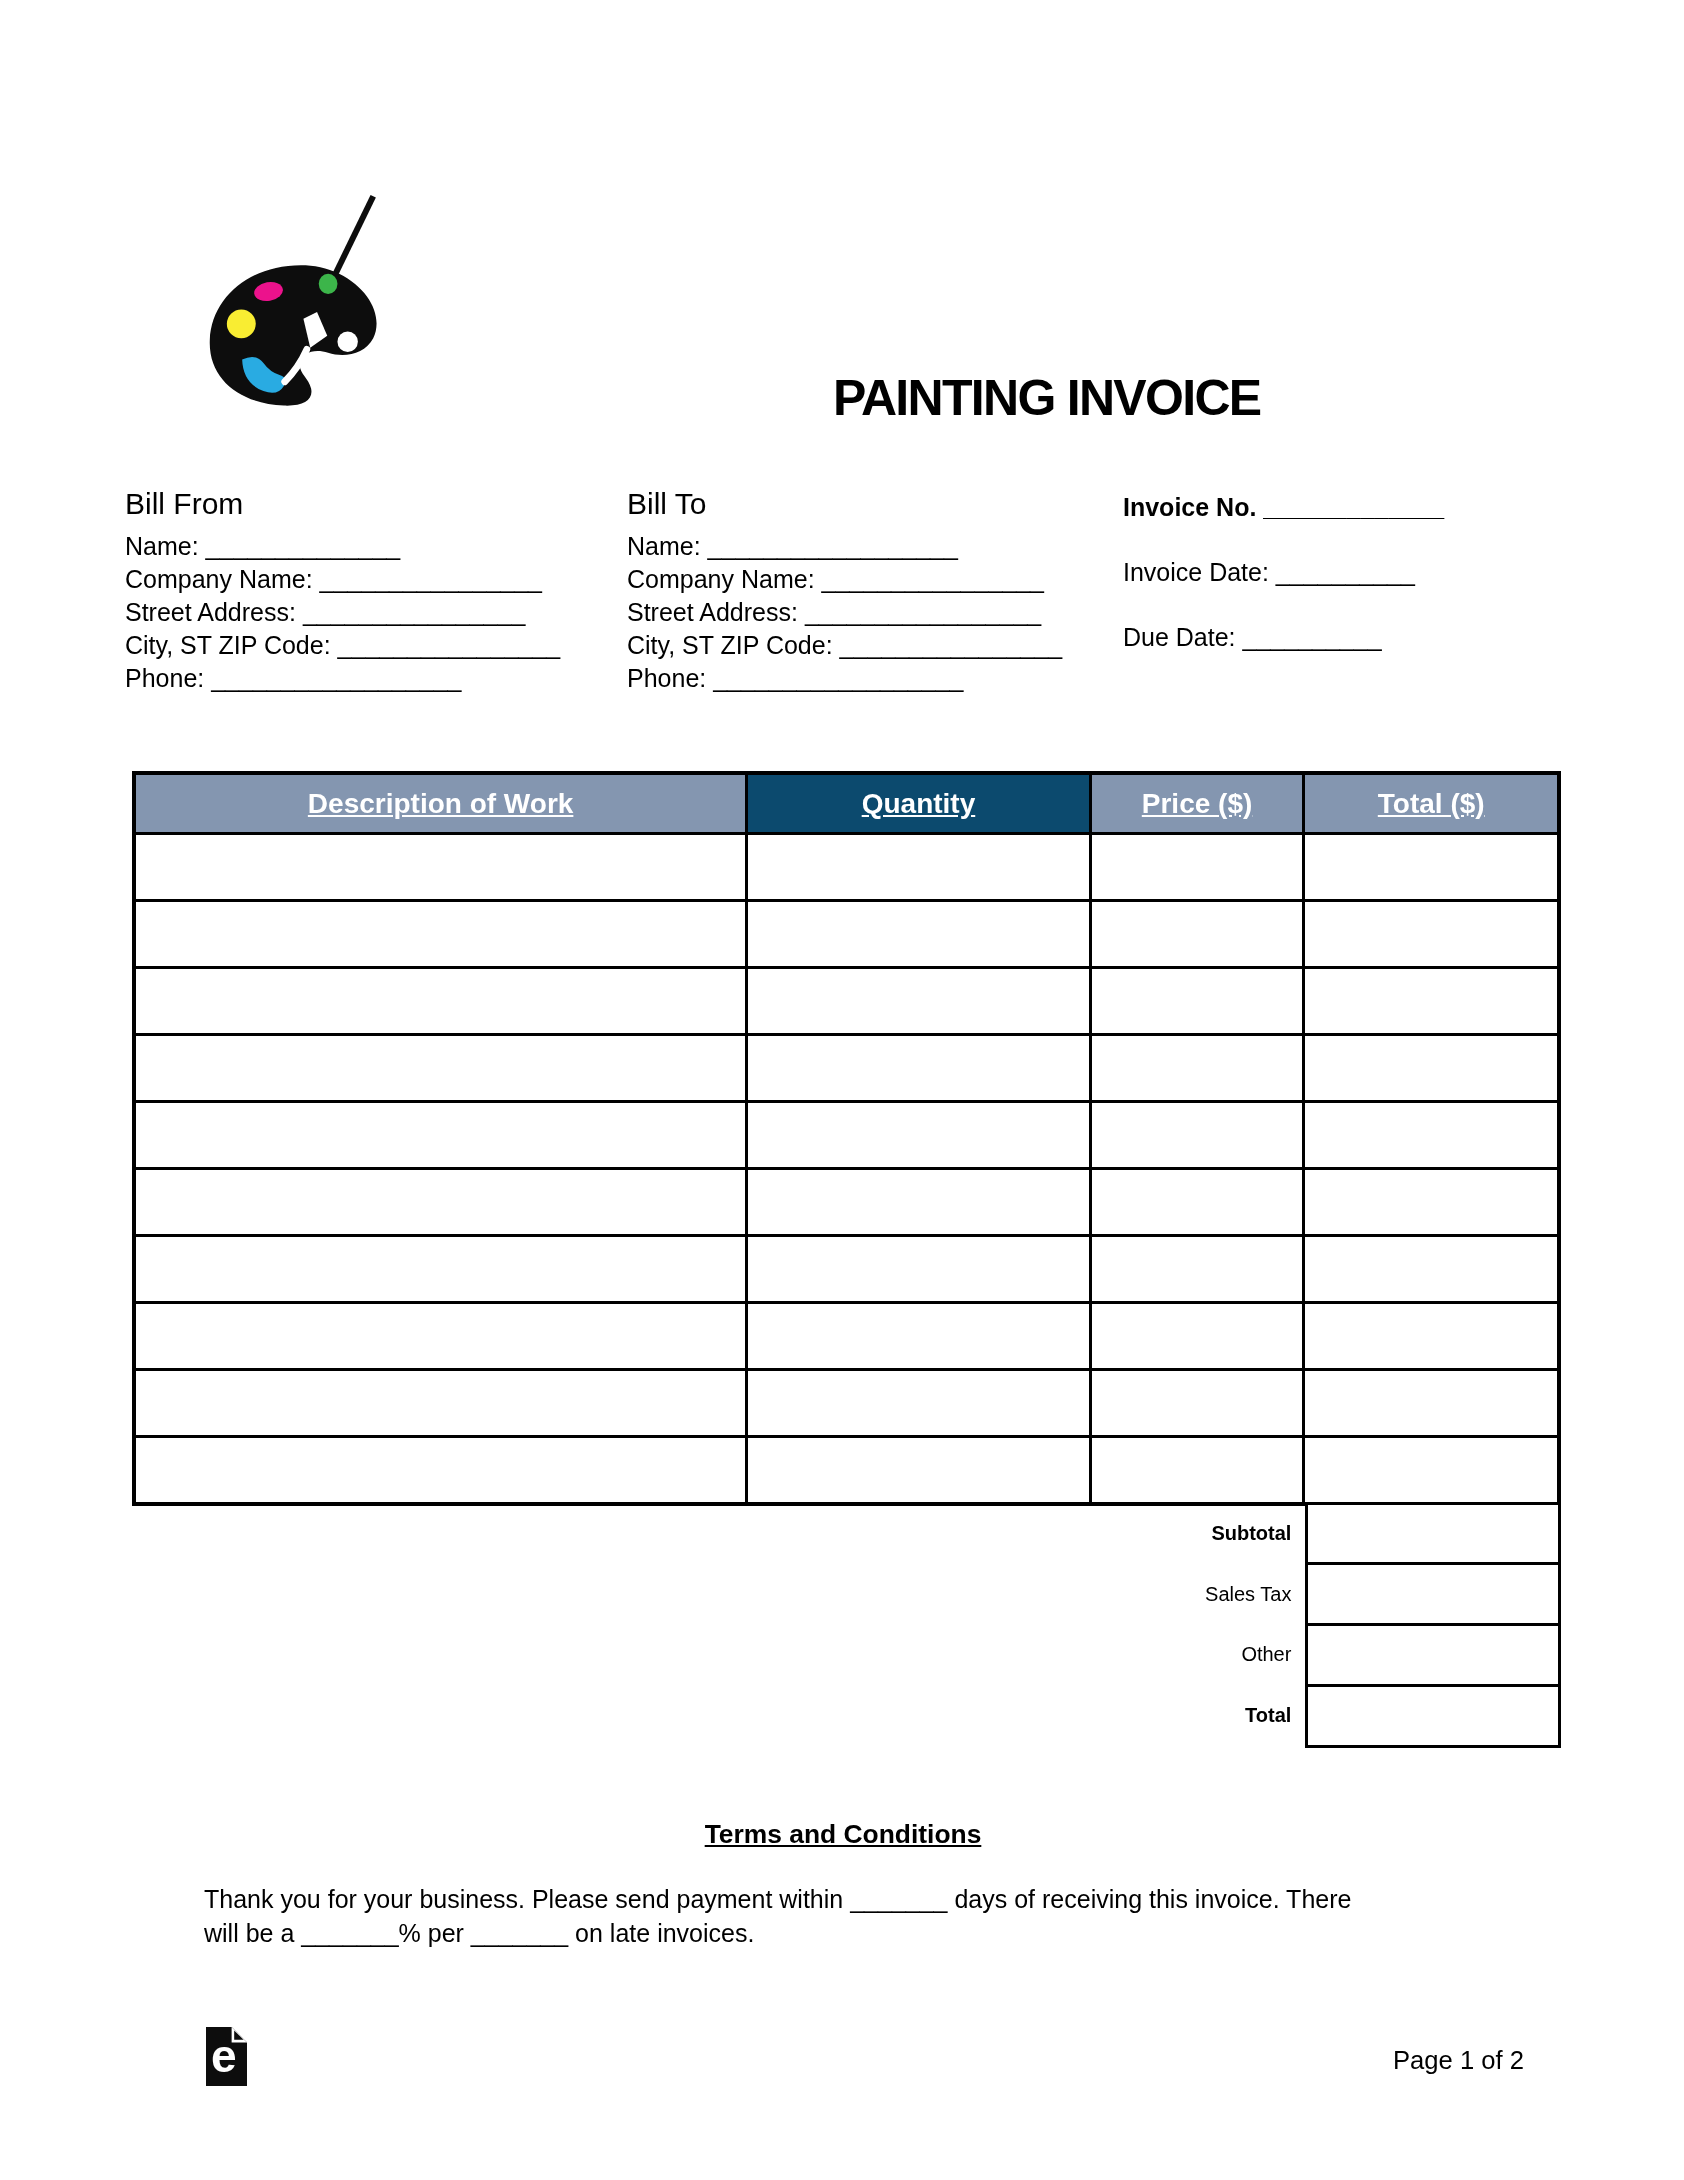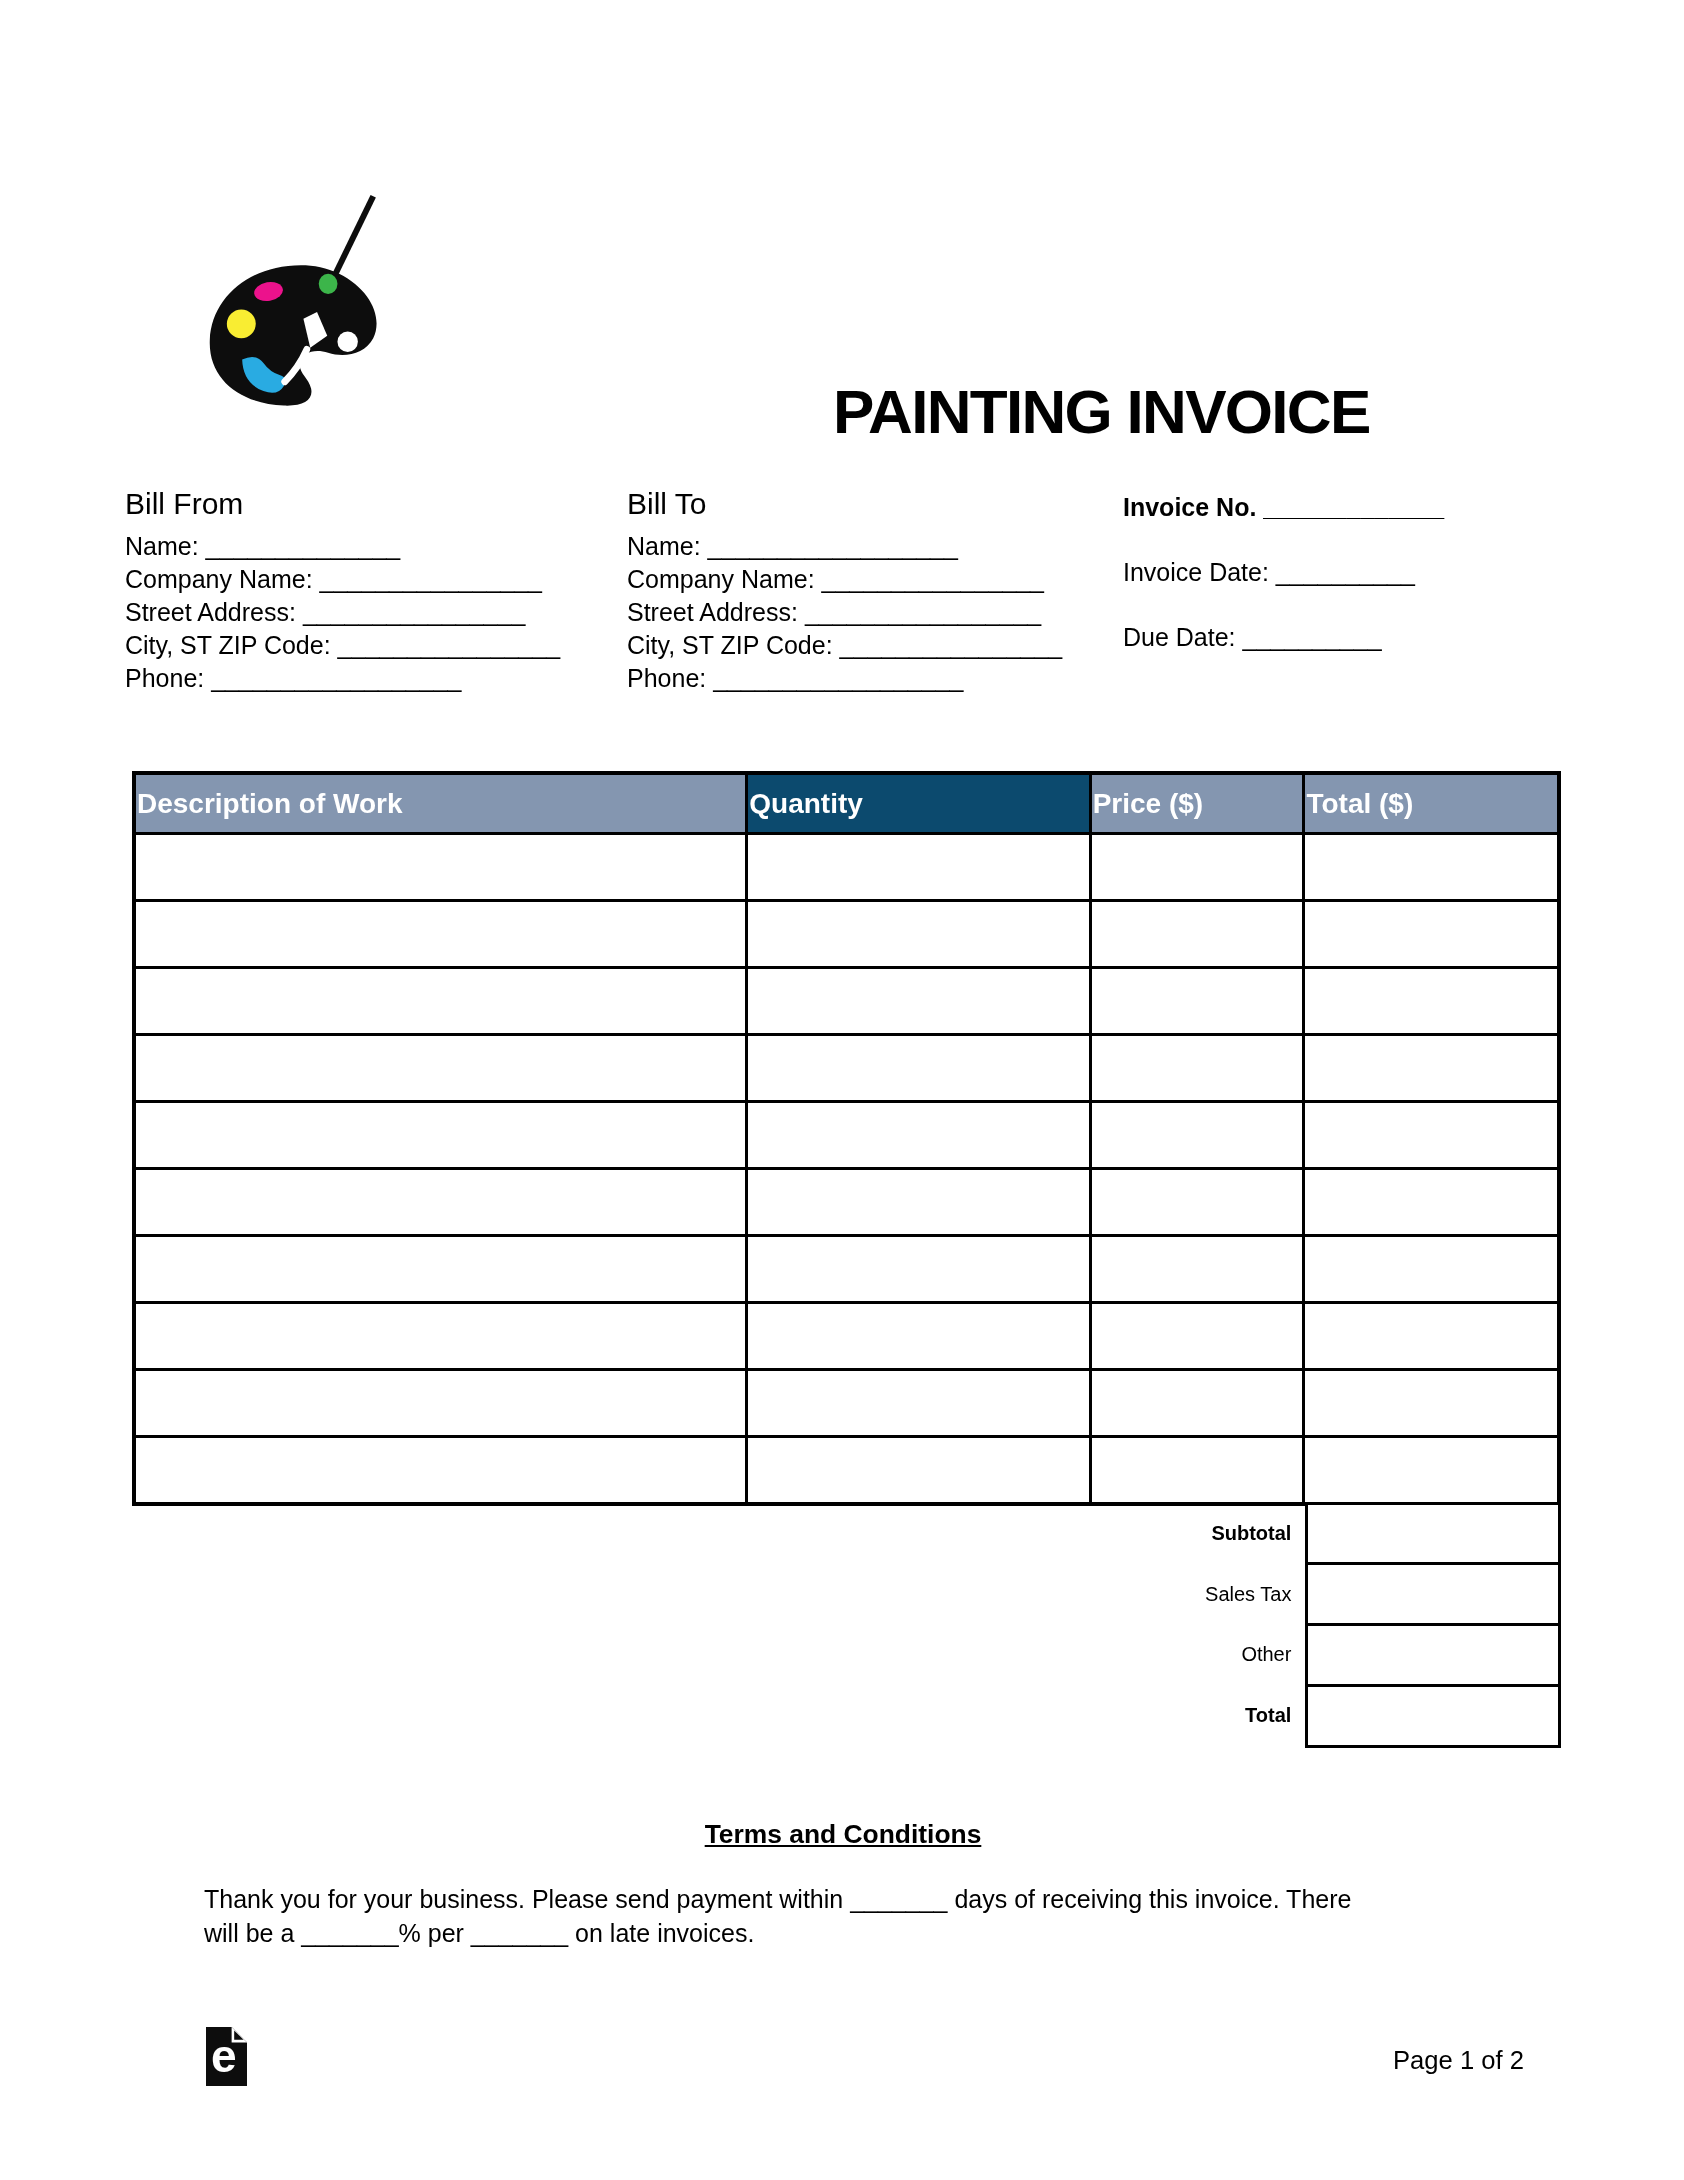--- a/index.html
+++ b/index.html
@@ -10,21 +10,21 @@
     background:#ffffff;
     font-family:"Liberation Sans", sans-serif;
     color:#000;
     overflow:hidden;
   }
 
   
   .logo{position:absolute;left:203px;top:191px;}
   .title{
     position:absolute;left:833px;top:339px;
-    font-size:62px;font-weight:700;letter-spacing:-1.7px;
+    font-size:50px;font-weight:700;letter-spacing:-1.7px;
     line-height:1;white-space:nowrap;
   }
 
   
   .bill-col{position:absolute;top:487px;}
   .bill-col h2{
     font-size:30px;font-weight:400;margin:0 0 8.5px 0;line-height:34px;
   }
   .field-row{font-size:25px;line-height:33px;white-space:nowrap;}
   .field-row.bold{font-weight:700;}
@@ -36,21 +36,21 @@
 
   
   .table-area{position:absolute;left:132px;top:771px;width:1429px;}
   table.invoice-table{
     border-collapse:collapse;width:100%;table-layout:fixed;
     border:4.3px solid #000;
   }
   .invoice-table th,.invoice-table td{border:3.4px solid #000;}
   .invoice-table th{
     height:55px;background:#8496B0;color:#fff;
-    font-size:28px;font-weight:700;text-align:left;letter-spacing:0;
+    font-size:28px;font-weight:700;text-align:center;letter-spacing:0;text-decoration:underline;
   }
   .invoice-table td{height:62px;background:#fff;}
 
   
   .summary{margin-top:-4.3px;}
   .summary-row{display:flex;justify-content:flex-end;align-items:center;height:64px;}
   .summary-row + .summary-row{margin-top:-3.4px;}
   .summary-label{font-size:20px;margin-right:13.6px;white-space:nowrap;}
   .summary-row.bold .summary-label{font-weight:700;}
   .summary-box{

